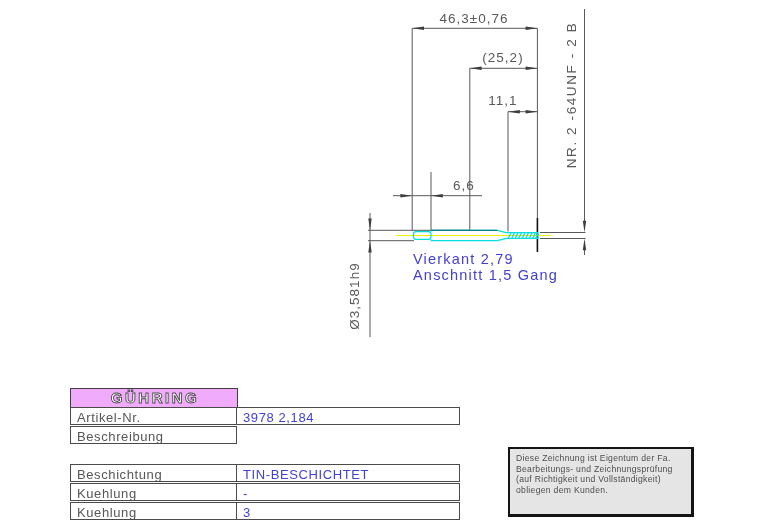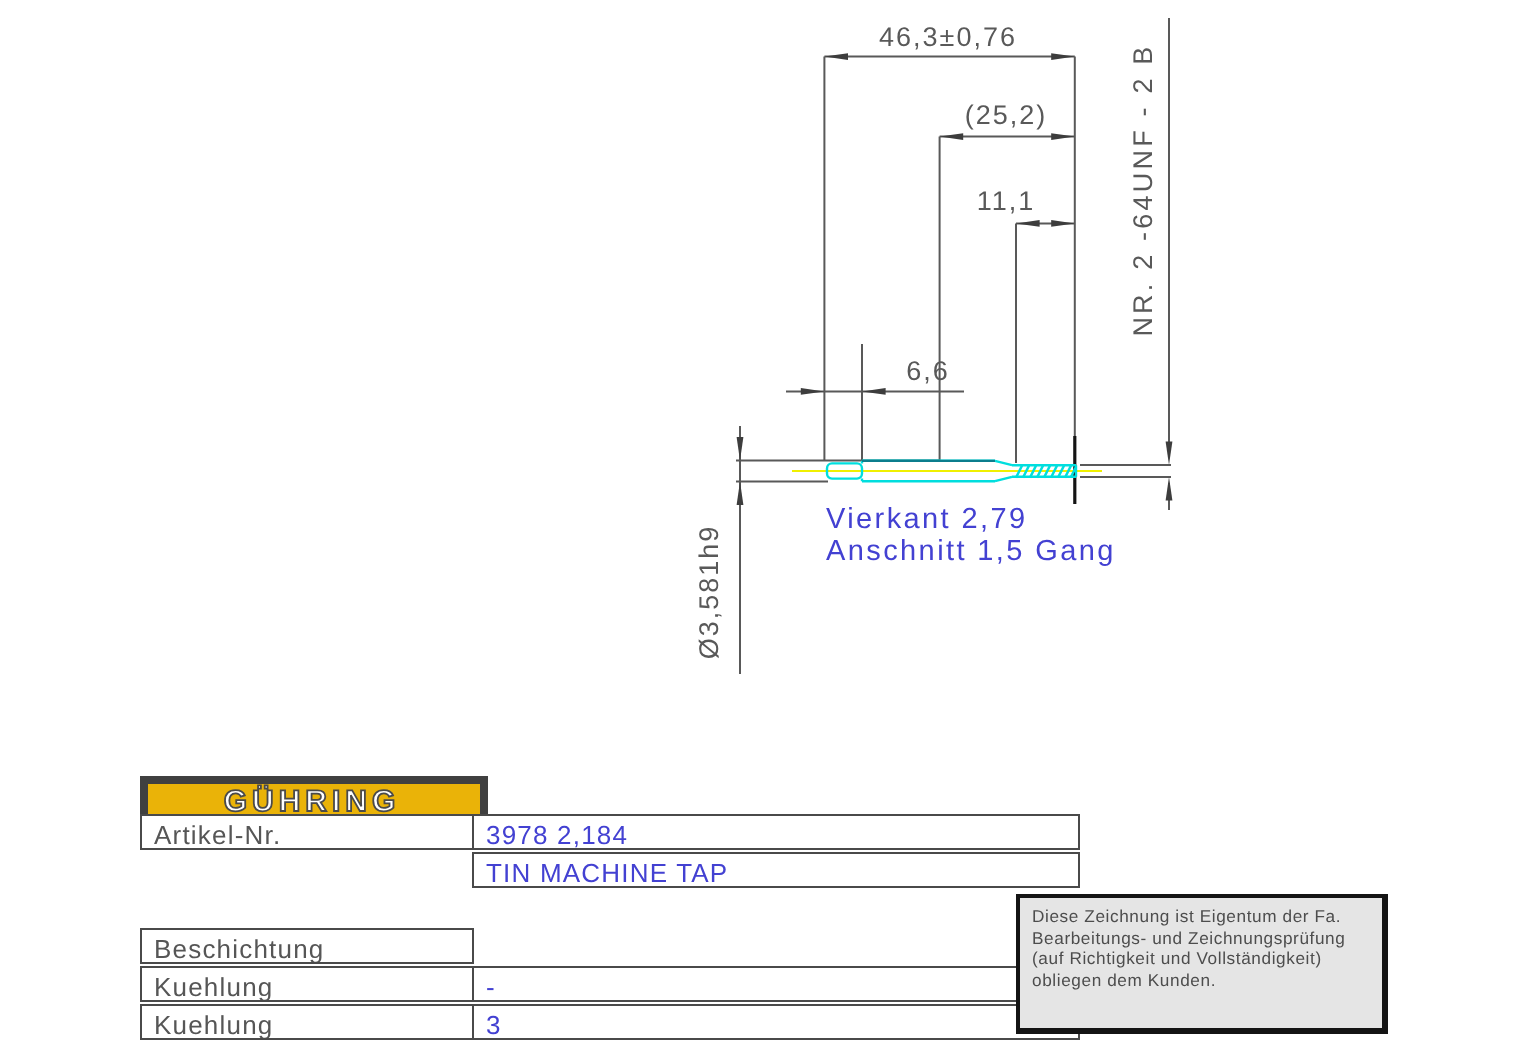--- a/index.html
+++ b/index.html
@@ -10,31 +10,31 @@
   #canvas{position:absolute;left:0;top:0;width:767px;height:523px;}
   svg text{font-family:"Liberation Sans", sans-serif;}
 
   
   .spec-table{
     position:absolute;left:70px;top:388px;width:436px;
     font-size:13px;color:#565656;
   }
   .logo-cell{
     position:absolute;left:0;top:0;width:166px;height:19px;
-    border:4px solid #404040;background:#eab308;
+    border:1px solid #404040;background:#f0abfc;text-align:right;
   }
   .row{position:absolute;left:0;width:436px;height:19px;}
   .cell{
     position:absolute;top:0;height:18px;border:1px solid #4a4a4a;
     background:#fff;box-sizing:border-box;
     padding:2px 0 0 6px;white-space:nowrap;overflow:hidden;
     letter-spacing:0.6px;
   }
   .cell.label{left:0;width:167px;}
-  .cell.value{left:166px;width:304px;color:#4341d2;}
+  .cell.value{left:166px;width:224px;color:#4341d2;}
 
   
   .disclaimer{
     position:absolute;left:508px;top:447px;width:186px;height:70px;
     border:2px solid #141414;border-right-width:3px;border-bottom-width:3px;
     background:#e5e5e5;box-sizing:border-box;
     padding:4px 4px 2px 6px;
     font-size:8.6px;line-height:10.6px;color:#4d4d4d;letter-spacing:0.3px;
     white-space:nowrap;
   }
@@ -120,26 +120,27 @@
     <svg width="164" height="17" viewBox="0 0 164 17">
       <text x="82" y="13.5" text-anchor="middle" font-size="15" font-weight="bold" letter-spacing="2.5" fill="#ffffff" stroke="#4a4a4a" stroke-width="0.9">GÜHRING</text>
     </svg>
   </div>
 
   <div class="row" style="top:19px">
     <div class="cell label">Artikel-Nr.</div>
     <div class="cell value">3978 2,184</div>
   </div>
   <div class="row" style="top:38px">
-    <div class="cell value">TIN MACHINE TAP</div>
+    <div class="cell label">Beschreibung</div>
   </div>
   <div class="row" style="top:57px">
   </div>
   <div class="row" style="top:76px">
     <div class="cell label">Beschichtung</div>
+    <div class="cell value">TIN-BESCHICHTET</div>
   </div>
   <div class="row" style="top:95px">
     <div class="cell label">Kuehlung</div>
     <div class="cell value">-</div>
   </div>
   <div class="row" style="top:114px">
     <div class="cell label">Kuehlung</div>
     <div class="cell value">3</div>
   </div>
 </div>

